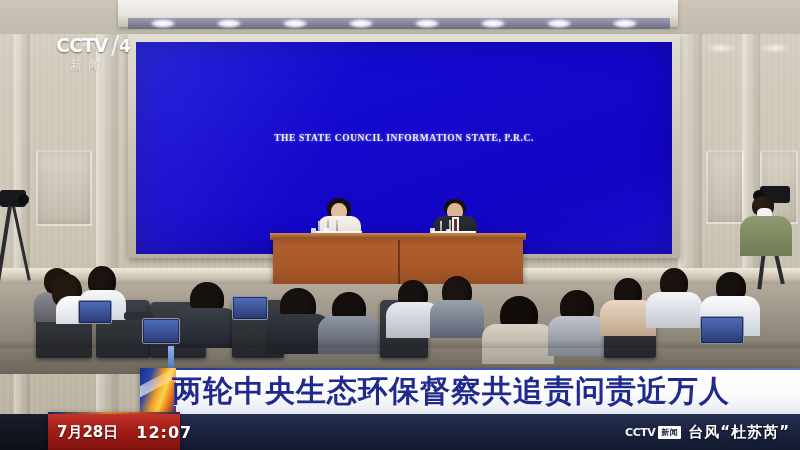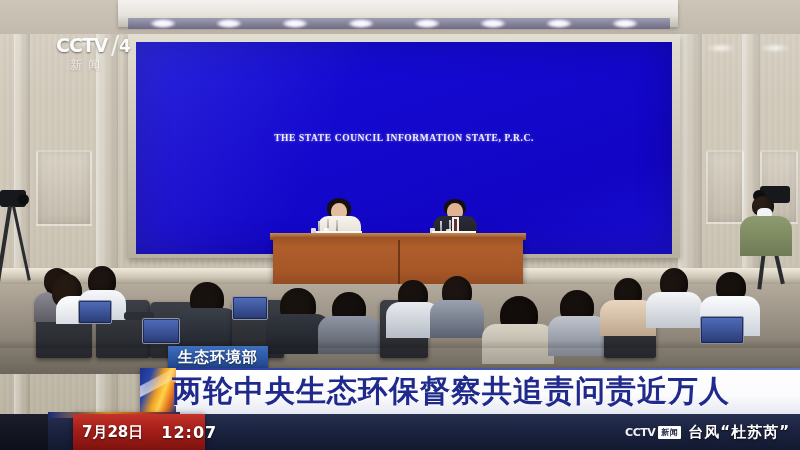--- a/index.html
+++ b/index.html
@@ -139,21 +139,21 @@
        background:linear-gradient(90deg,rgba(255,255,255,.75),rgba(255,255,255,0));
        transform:rotate(-28deg);}
 
   
   .ticker{position:absolute;left:0;top:414px;width:800px;height:36px;
        background:linear-gradient(180deg,#26304f 0%,#1b2340 45%,#121930 100%);}
   .ticker-left-dark{position:absolute;left:0;top:414px;width:48px;height:36px;
        background:linear-gradient(180deg,#1a1d2b,#0d0f18);}
   .dt{position:absolute;left:48px;top:414px;width:132px;height:36px;
        background:linear-gradient(180deg,#c2332b 0%,#a71f19 42%,#7e120e 100%);
-       display:flex;align-items:center;box-shadow:0 0 6px rgba(0,0,0,.4);margin-left:25px;}
+       display:flex;align-items:center;box-shadow:0 0 6px rgba(0,0,0,.4);}
   .dt-top{position:absolute;left:48px;top:412px;width:132px;height:6px;
        background:linear-gradient(90deg,#1a2a7a,#f0a224 45%,#e05a16 70%,#2a2f6a);}
   .dt-date{flex:0 0 auto;padding:0 9px;color:#fff;font-size:15px;font-weight:700;
        text-shadow:0 1px 2px rgba(0,0,0,.6);}
   .dt-div{width:1px;height:22px;background:rgba(255,255,255,.55);}
   .dt-time{flex:0 0 auto;padding:0 9px;color:#fff;font-size:16px;font-weight:700;letter-spacing:1px;
        text-shadow:0 1px 2px rgba(0,0,0,.6);}
   .tk-text{position:absolute;left:186px;top:414px;height:36px;display:flex;align-items:center;
        color:#ffffff;font-size:16px;font-weight:700;letter-spacing:1px;
        text-shadow:0 1px 2px rgba(0,0,0,.7);white-space:nowrap;}
@@ -316,23 +316,20 @@
   <div class="blurband"></div>
 
   <div class="bug">
     <div class="bug-cctv">CCTV</div>
     <div class="bug-slash"></div>
     <div class="bug-13">4</div>
     <div class="bug-xw">新闻</div>
   </div>
 
   <div class="lt-dept-tail"></div>
-  <div class="lt-dept">
-    <span>生态环境部</span>
-  </div>
 
   <div class="lt-head"></div>
   <div class="lt-head-line"></div>
   <div class="lt-flourish"></div>
   <div class="lt-head-txt">两轮中央生态环保督察共追责问责近万人</div>
 
   <div class="ticker"></div>
   <div class="ticker-left-dark"></div>
   <div class="dt-top"></div>
   <div class="dt">

